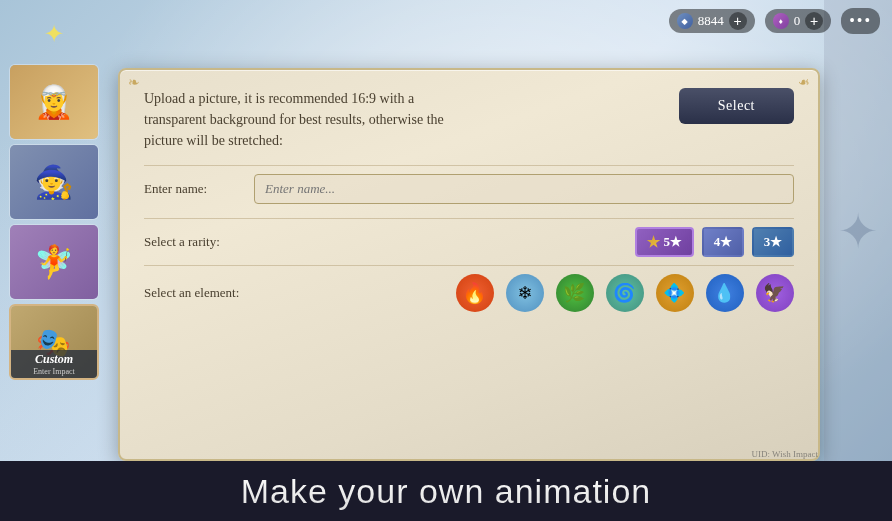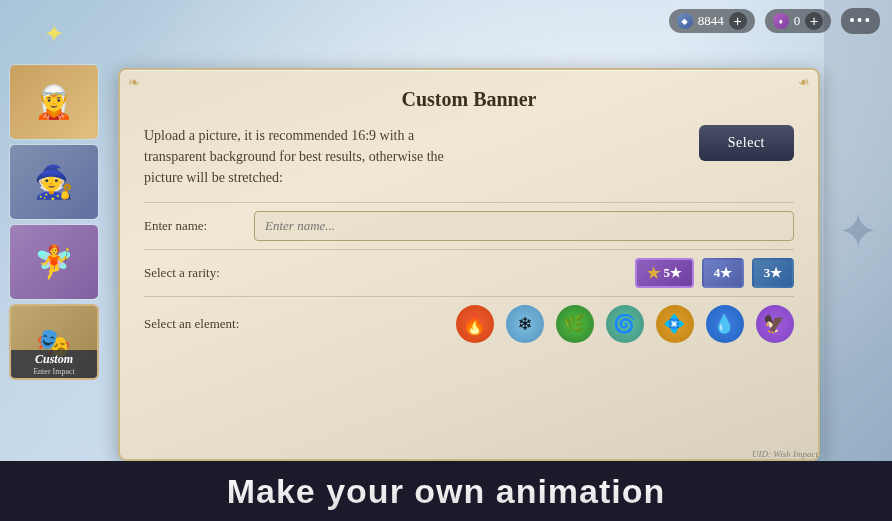--- a/index.html
+++ b/index.html
@@ -210,32 +210,32 @@
       color: #4a4030;
       max-width: 300px;
       line-height: 1.5;
     }
 
     .select-btn {
       background: linear-gradient(180deg, #4a5068 0%, #2a3048 100%);
       color: #fff;
       border: none;
       border-radius: 6px;
-      padding: 10px 29px;
+      padding: 10px 39px;
       font-size: 14px;
       cursor: pointer;
       font-family: 'Georgia', serif;
       letter-spacing: 0.5px;
     }
 
     
     .field-row {
       display: flex;
       align-items: center;
-      margin-bottom: 8px;
+      margin-bottom: 14px;
     }
 
     .field-label {
       font-size: 13px;
       color: #4a4030;
       width: 110px;
       flex-shrink: 0;
     }
 
     .name-input {
@@ -386,21 +386,21 @@
       right: 0;
       height: 60px;
       background: #1a1a2a;
       display: flex;
       align-items: center;
       justify-content: center;
     }
 
     .bottom-headline {
       font-size: 34px;
-      font-weight: 700;
+      font-weight: 400;
       color: #1a1a1a;
       font-family: Arial Black, sans-serif;
       letter-spacing: 1px;
       background: linear-gradient(180deg, #fff 0%, #ddd 100%);
       -webkit-background-clip: text;
       -webkit-text-fill-color: transparent;
       background-clip: text;
     }
 
     
@@ -422,21 +422,20 @@
       transform: scaleX(-1);
     }
 
     
     .uid-watermark {
       position: absolute;
       bottom: 62px;
       right: 74px;
       font-size: 9px;
       color: rgba(80,80,80,0.6);
-      font-style: italic;
       margin-top: 44px;
     }
 
     .divider-line {
       border: none;
       border-top: 1px solid rgba(180,160,120,0.5);
       margin: 8px 0;
     }
   </style>
 </head>
@@ -488,21 +487,20 @@
       <span style="font-size:28px;">🎭</span>
     </div>
     <div class="sidebar-active-label">
       <div class="label-main">Custom</div>
       <div class="label-sub">Enter Impact</div>
     </div>
   </div>
 </div>
 
 <div class="modal">
-  <div class="modal-title">Custom Banner</div>
 
   <div class="upload-row">
     <p class="upload-desc">Upload a picture, it is recommended 16:9 with a transparent background for best results, otherwise the picture will be stretched:</p>
     <button class="select-btn">Select</button>
   </div>
 
   <hr class="divider-line">
 
   <div class="field-row">
     <span class="field-label">Enter name:</span>

